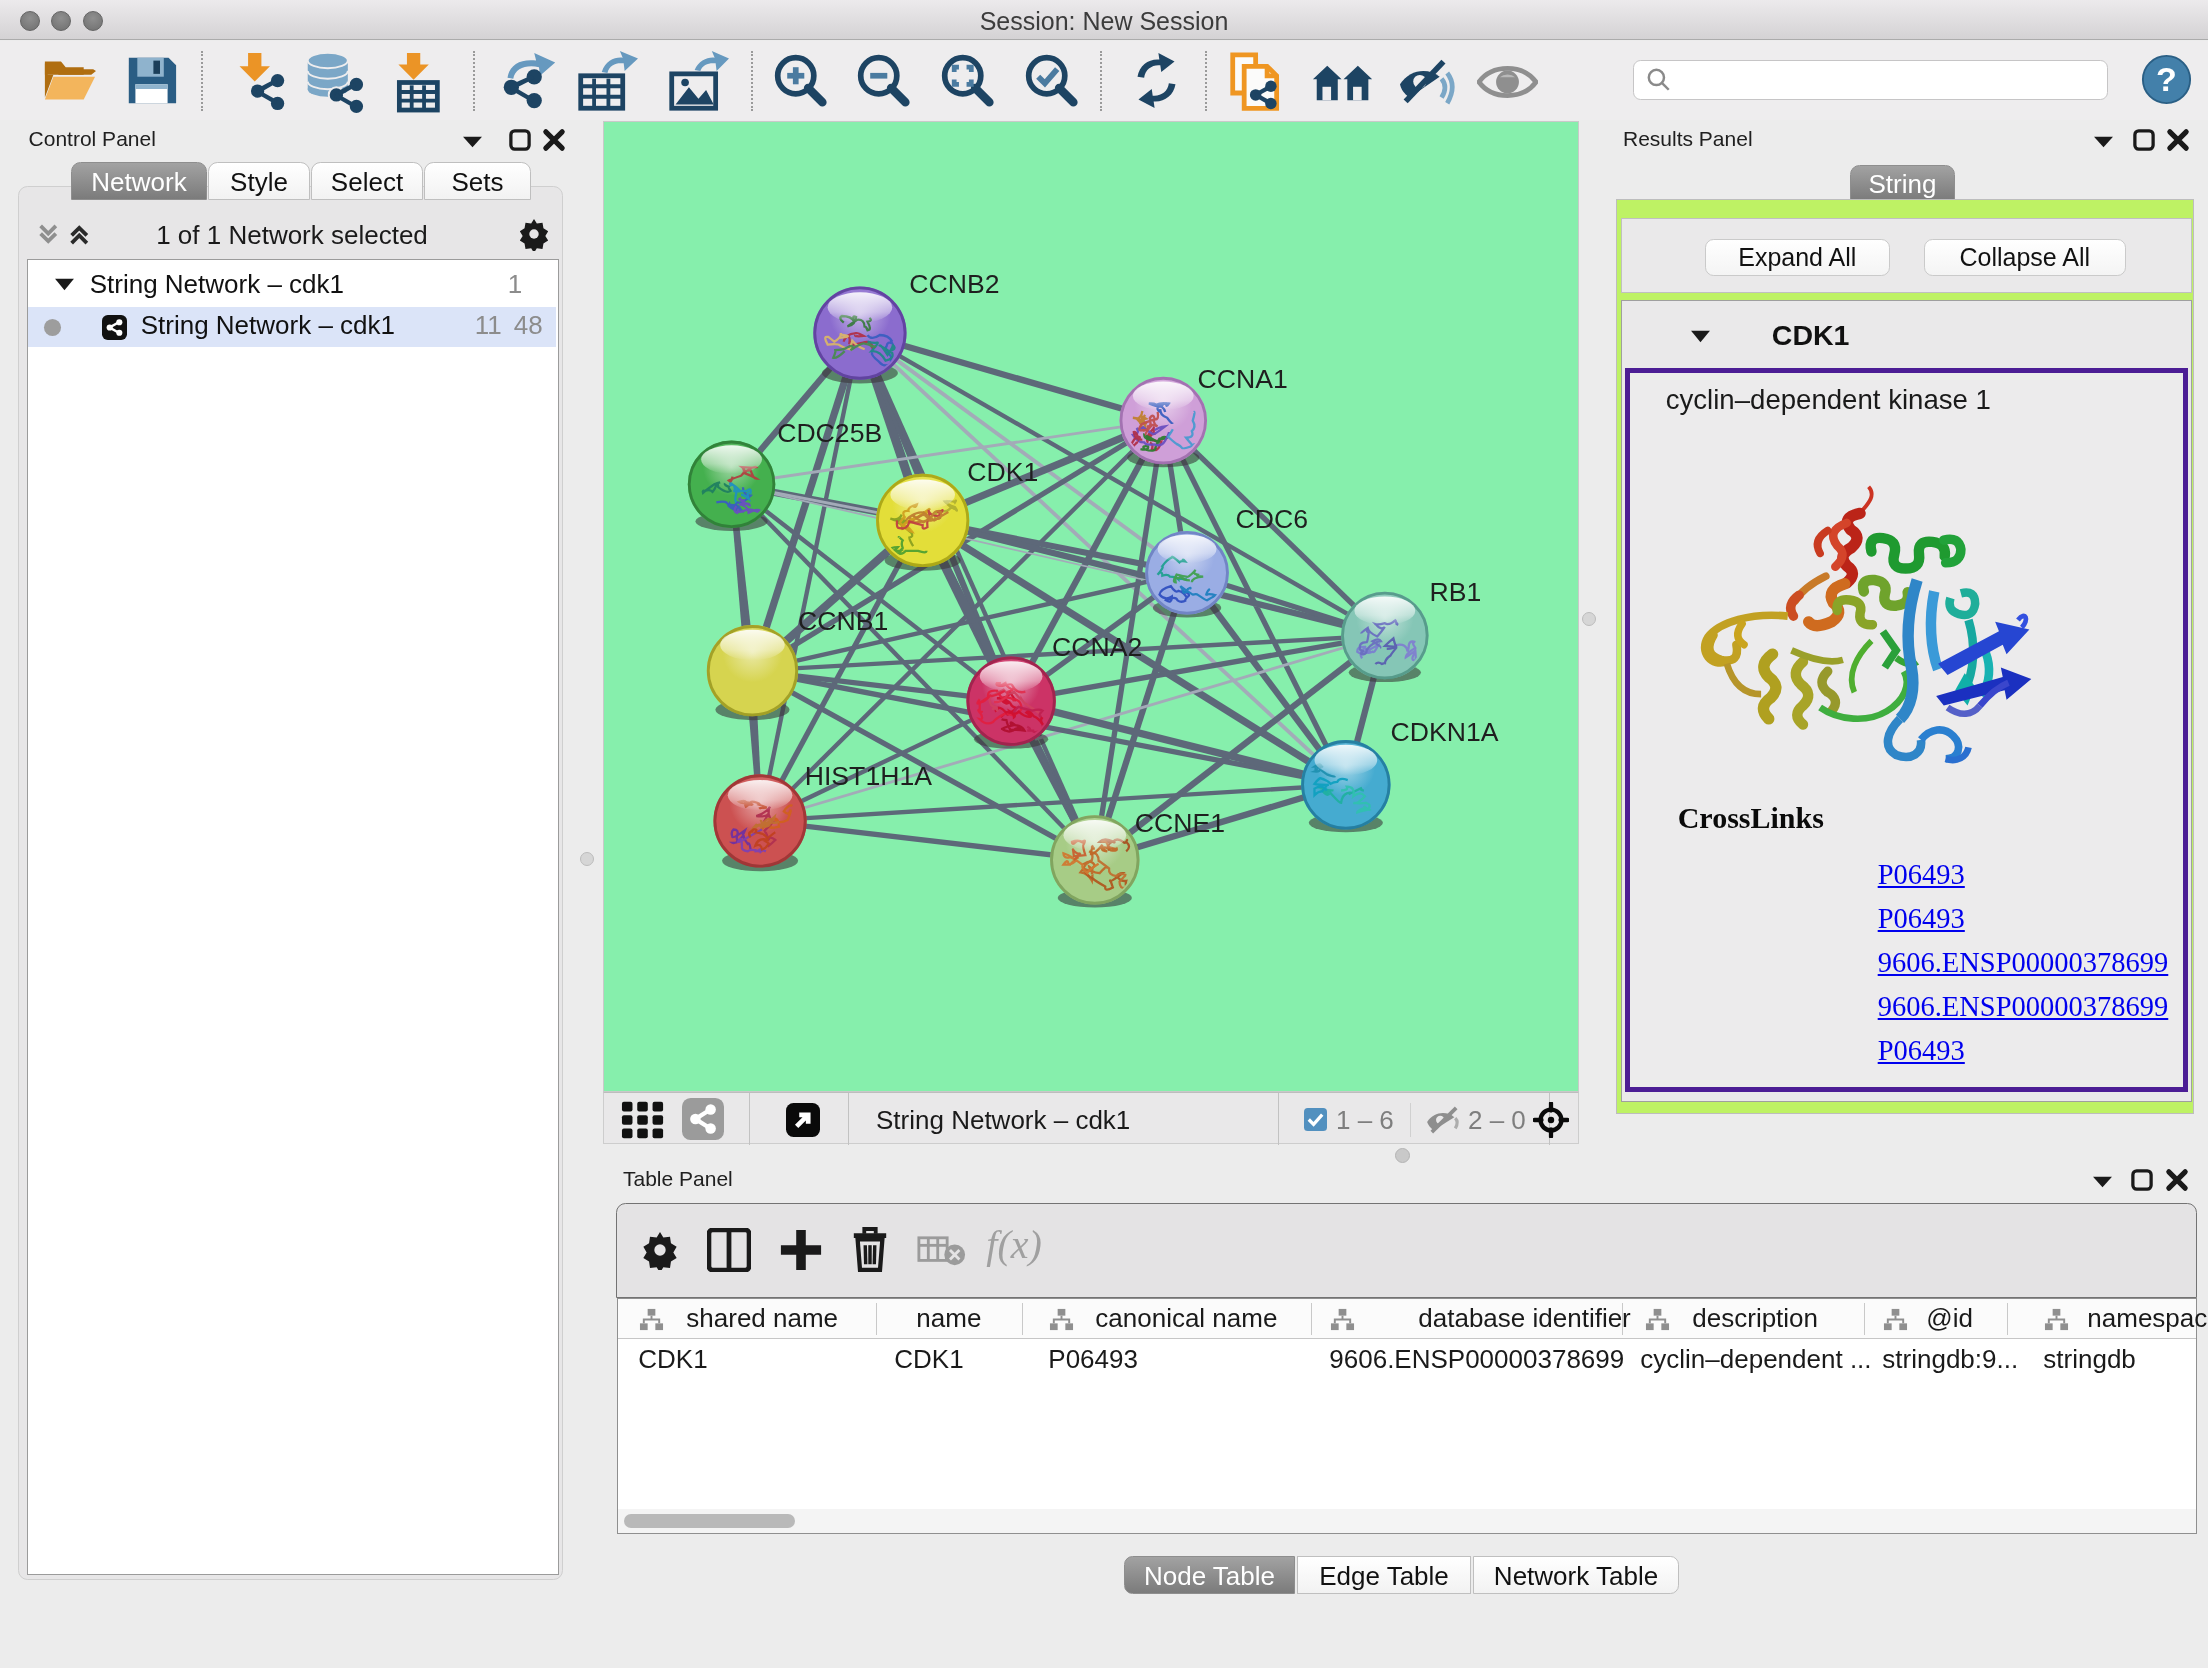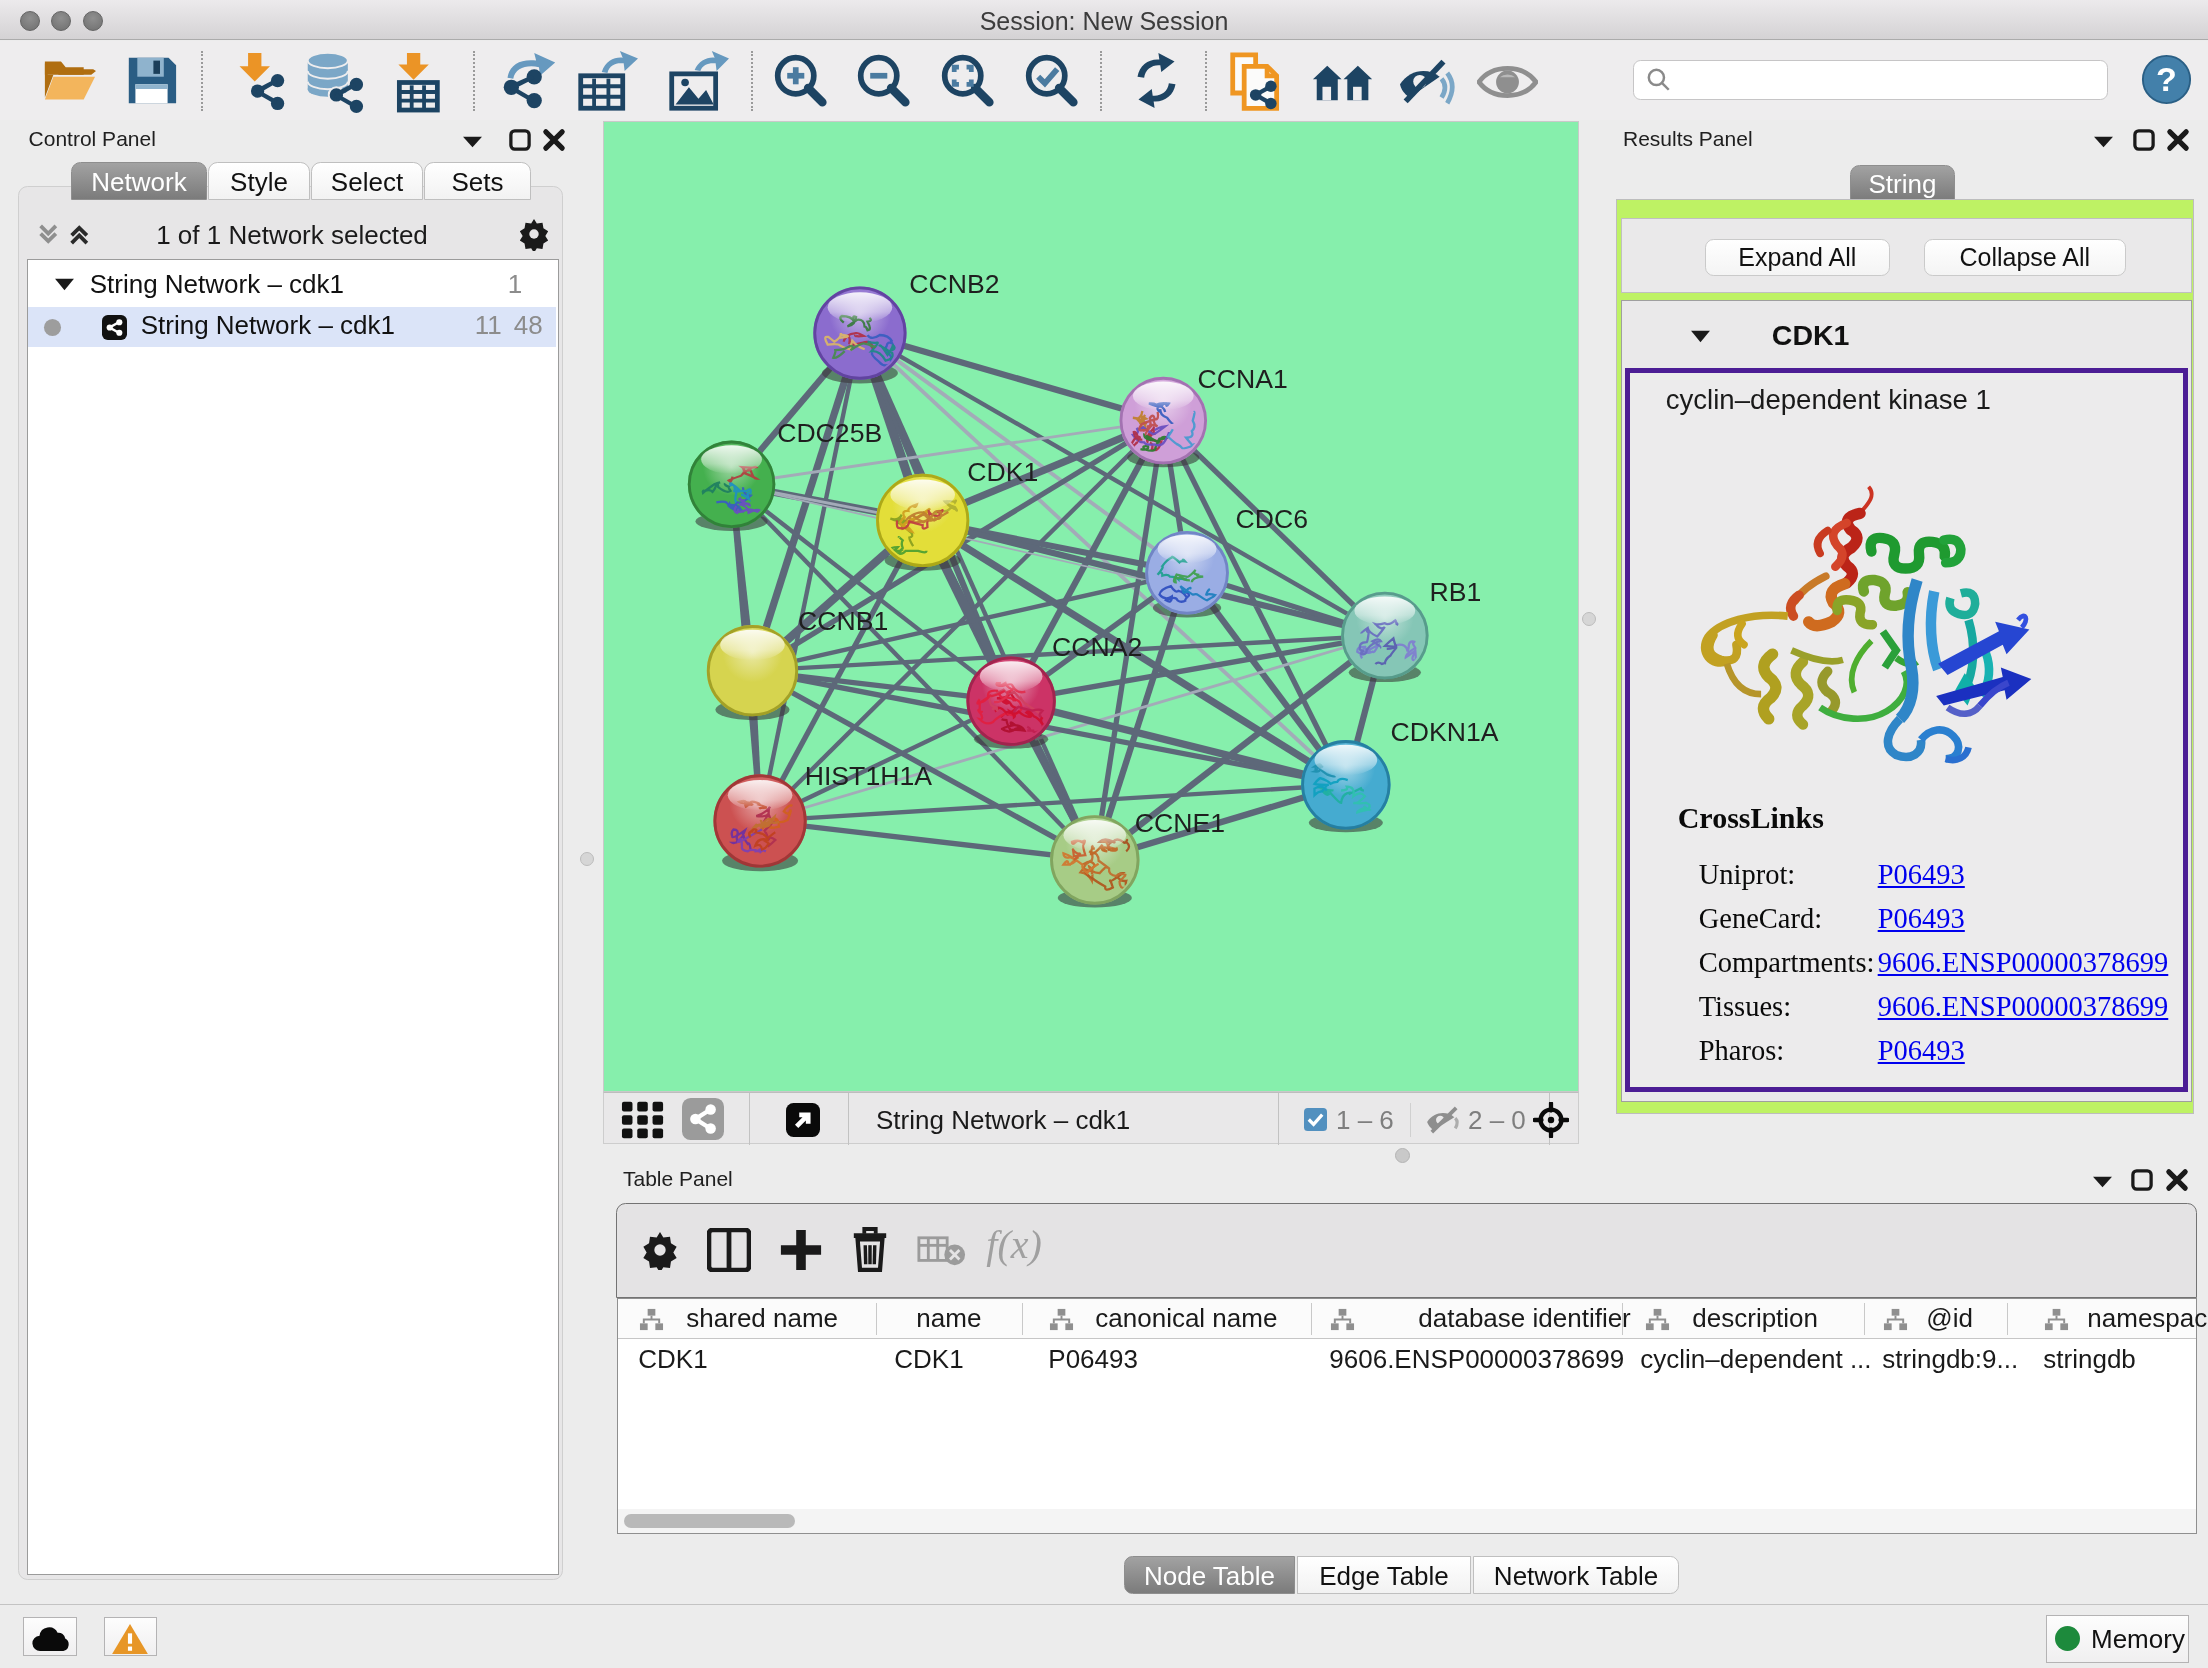--- a/index.html
+++ b/index.html
@@ -720,27 +720,20 @@
 <path d="M226 250 C212 264 208 280 222 288 C238 294 250 286 248 272" fill="none" stroke="#2f86c8" stroke-width="9"></path>
 <path d="M248 272 C258 260 272 258 282 268 C292 278 288 292 274 292" fill="none" stroke="#2a7fd0" stroke-width="8"></path>
 <path d="M274 292 C286 296 296 290 298 280" fill="none" stroke="#2a6fd0" stroke-width="7"></path>
 <path d="M266 192 L330 158 l-4 -10 36 8 -24 26 -4 -10 -58 32 z" fill="#2646d2"></path>
 <path d="M264 226 L334 206 l-2 -10 32 12 -26 22 -2 -10 -64 16 z" fill="#1b30c0"></path>
 <path d="M350 146 C358 136 362 146 354 154" fill="none" stroke="#3350e0" stroke-width="5"></path>
 <path d="M276 238 C290 248 302 246 310 236" fill="none" stroke="#5560c8" stroke-width="7"></path>
 <path d="M310 236 C320 224 330 216 340 212" fill="none" stroke="#3a46cc" stroke-width="7"></path>
 </svg></div>
           <div style="position:absolute;left:48px;top:428px;font-family:'Liberation Serif',serif;font-size:30px;font-weight:bold;color:#0a0a0a;">CrossLinks</div>
-          <div style="position:absolute;left:69px;top:480px;font-family:'Liberation Serif',serif;font-size:28.5px;color:#0a0a0a;line-height:44px;">
-            <div>Uniprot:</div>
-              <div>GeneCard:</div>
-              <div>Compartments:</div>
-              <div>Tissues:</div>
-              <div>Pharos:</div>
-          </div>
           <div style="position:absolute;left:248px;top:480px;font-family:'Liberation Serif',serif;font-size:28.5px;line-height:44px;">
             <div><a class="link">P06493</a></div>
               <div><a class="link">P06493</a></div>
               <div><a class="link">9606.ENSP00000378699</a></div>
               <div><a class="link">9606.ENSP00000378699</a></div>
               <div><a class="link">P06493</a></div>
           </div>
         </div>
       </div>
     </div>
@@ -879,29 +872,14 @@
       <div style="position:absolute;left:0;top:210px;width:1578px;height:24px;background:#f4f4f4;">
         <div style="position:absolute;left:5.7px;top:4.8px;width:171px;height:14.3px;border-radius:7.6px;background:#b9b9b9;"></div>
       </div>
     </div>
   </div>
 
   <div class="tab tabsel" style="left:1124px;top:1556px;width:171px;height:38px;line-height:38px;border-radius:8.6px 0 0 8.6px;">Node Table</div>
   <div class="tab" style="left:1297px;top:1556px;width:174px;height:38px;line-height:38px;border-radius:0;text-align:center;">Edge Table</div>
   <div class="tab" style="left:1473px;top:1556px;width:206px;height:38px;line-height:38px;border-radius:0 8.6px 8.6px 0;">Network Table</div>
 
-  <div id="statusbar">
-    <div class="sbtn" style="left:23px; width:54px;"></div>
-    <div class="sbtn" style="left:104px; width:53px;"></div>
-    <div class="sbtn" style="left:2046px; top:9.5px; width:143px; height:48px;"></div>
-    <svg style="position:absolute;left:31px;top:21px;" width="38" height="27" viewBox="0 0 40 28">
-        <path d="M10 26 a8 8 0 0 1 -1 -16 a10 10 0 0 1 19 -3 a7 7 0 0 1 8 6 a7 7 0 0 1 -2 13 z" fill="#0a0a0a"></path>
-      </svg>
-    <svg style="position:absolute;left:111px;top:18px;" width="38" height="32" viewBox="0 0 40 34">
-        <path d="M20 1 L39 33 H1 z" fill="#e79627"></path>
-        <rect x="17.8" y="11" width="4.4" height="11" fill="#fff"></rect>
-        <rect x="17.8" y="25" width="4.4" height="4.5" fill="#fff"></rect>
-      </svg>
-    <div style="position:absolute;left:2055px;top:21px;width:25px;height:25px;border-radius:50%;background:#1d8a3c;"></div>
-    <div style="position:absolute;left:2091px;top:19px;font-size:26px;color:#111;">Memory</div>
-  </div>
 </div>
 
 
 </body></html>

